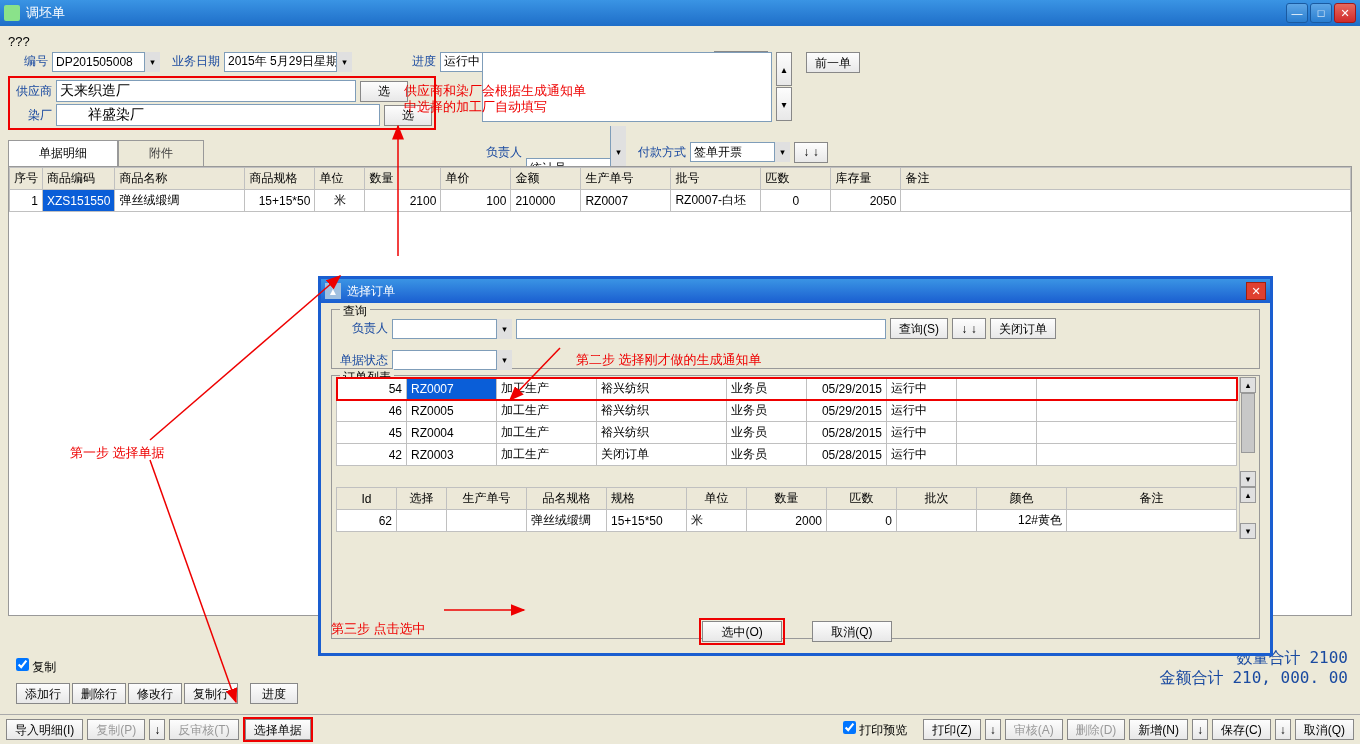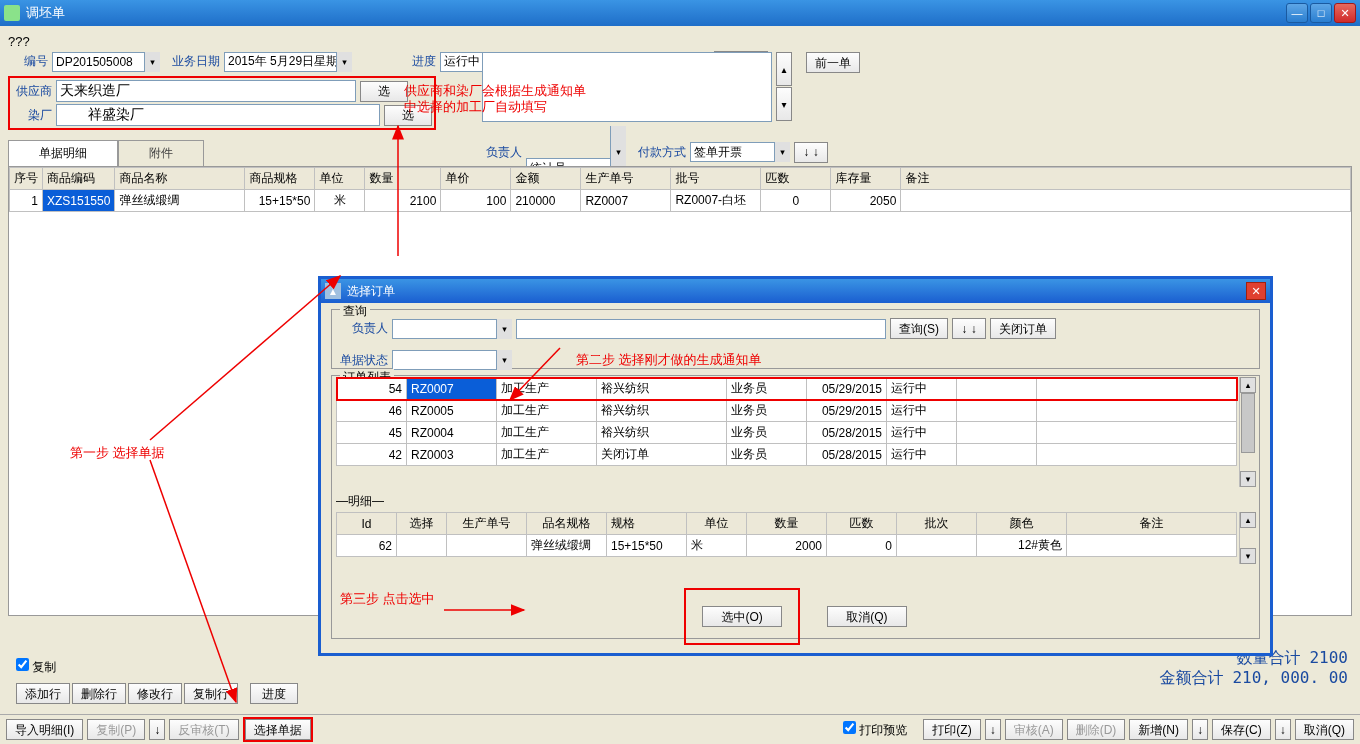--- a/index.html
+++ b/index.html
@@ -280,21 +280,20 @@
                 </tr>
         </tbody>
             </table>
         <div class="scrollbar-v">
               <div class="arrb" style="top:0">▴</div>
               <div class="thumb" style="top:16px;height:60px"></div>
               <div class="arrb" style="bottom:0">▾</div>
             </div>
         </div>
 
-        <div style="font-size:12px;margin:6px 0 2px">—明细—</div>
         <div style="position:relative;height:52px">
         <table class="grid" style="width:calc(100% - 18px)">
           <colgroup>
                 <col style="width:60px">
                 <col style="width:50px">
                 <col style="width:80px">
                 <col style="width:80px">
                 <col style="width:80px">
                 <col style="width:60px">
                 <col style="width:80px">
@@ -333,22 +332,22 @@
         </tbody>
             </table>
         <div class="scrollbar-v">
               <div class="arrb" style="top:0">▴</div>
               <div class="arrb" style="bottom:0">▾</div>
             </div>
         </div>
       </div>
 
       <div style="position:absolute;bottom:8px;left:0;right:0;text-align:center">
-        <span class="annot" style="position:absolute;left:19px;top:2px">第三步 点击选中</span>
-        <span class="red-box" style="display:inline-block;padding:16px"><button class="btn" style="min-width:80px">选中(O)</button></span>
+        <span class="annot" style="position:absolute;left:10px;top:2px">第三步 点击选中</span>
+        <span class="red-box" style="display:inline-block;padding:1px"><button class="btn" style="min-width:80px">选中(O)</button></span>
         <span style="display:inline-block;width:20px"></span>
         <button class="btn" style="min-width:80px">取消(Q)</button>
       </div>
     </div>
 
     <svg class="arrow" style="left:0;top:0" width="1360" height="718">
       <defs>
           <marker id="ah" markerWidth="10" markerHeight="8" refX="9" refY="4" orient="auto">
             <polygon points="0 0, 10 4, 0 8" fill="#e00"></polygon>
           </marker>

